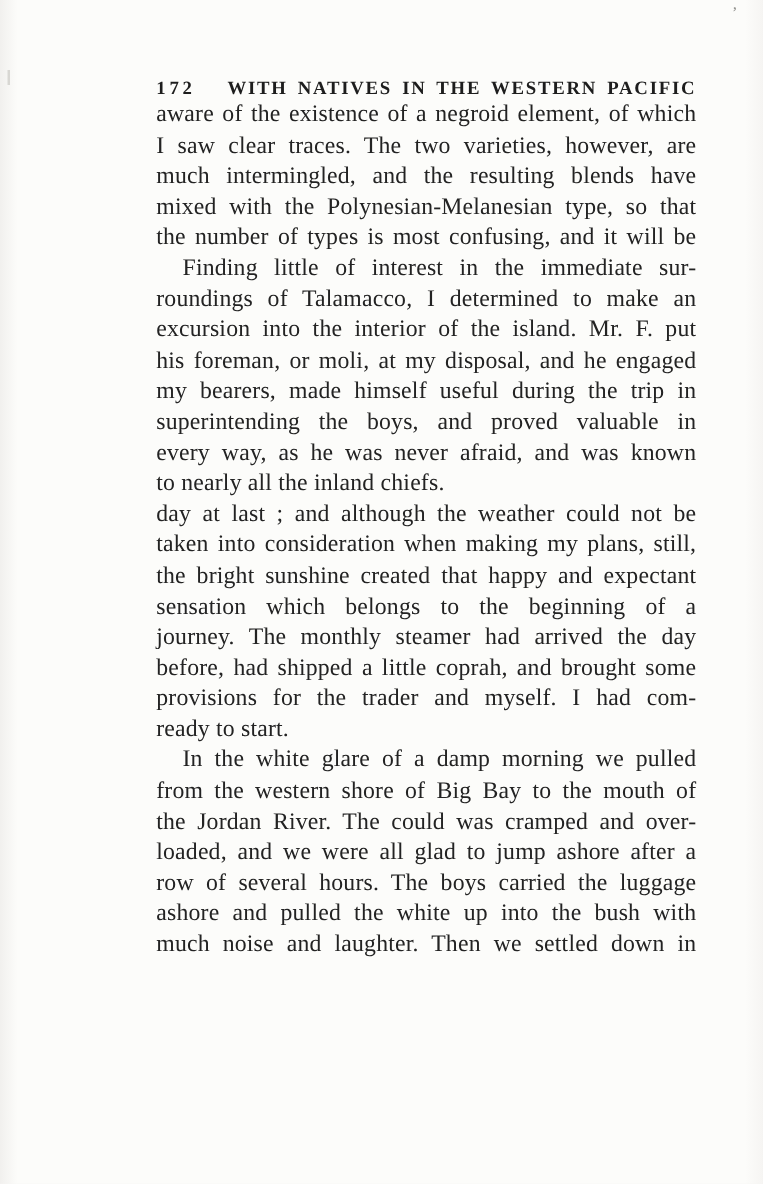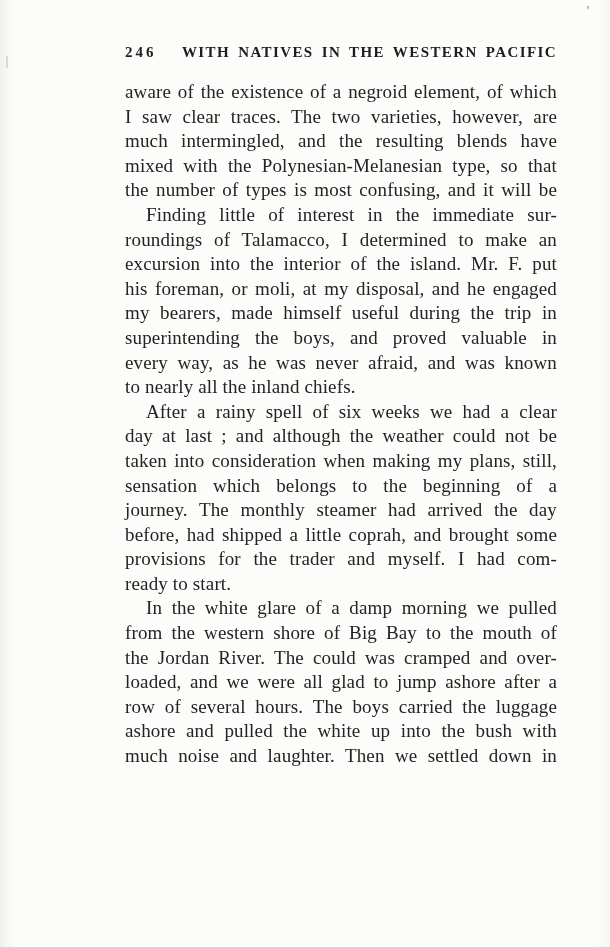--- a/index.html
+++ b/index.html
@@ -49,20 +49,21 @@
     font-size: 15px;
     color: #1d1d1d;
     white-space: nowrap;
   }
   .page-number {
     letter-spacing: 3px;
   }
   .head-title {
     letter-spacing: 1.4px;
     word-spacing: 3px;
+    margin-top: 19px;
   }
   .text-block {
     position: absolute;
     top: 80px;
     left: 125px;
     width: 432px;
     font-size: 19px;
     line-height: 24.6px;
     letter-spacing: 0.15px;
   }
@@ -82,21 +83,21 @@
 </style>
 </head>
 <body>
 
 <div class="page">
 
   <span class="scan-mark-topright">’</span>
   <span class="scan-mark-left"></span>
 
   <div class="running-head">
-    <span class="page-number">246</span>
+    <span class="page-number">172</span>
     <span class="head-title">WITH NATIVES IN THE WESTERN PACIFIC</span>
   </div>
 
   <div class="text-block" id="text-block">
       <div class="paragraph">
         <div class="line j">aware of the existence of a negroid element, of which</div>
         <div class="line j">I saw clear traces. The two varieties, however, are</div>
         <div class="line j">much intermingled, and the resulting blends have</div>
         <div class="line j">mixed with the Polynesian-Melanesian type, so that</div>
         <div class="line j">the number of types is most confusing, and it will be</div>
@@ -105,23 +106,23 @@
         <div class="line j indent">Finding little of interest in the immediate sur-</div>
         <div class="line j">roundings of Talamacco, I determined to make an</div>
         <div class="line j">excursion into the interior of the island. Mr. F. put</div>
         <div class="line j">his foreman, or moli, at my disposal, and he engaged</div>
         <div class="line j">my bearers, made himself useful during the trip in</div>
         <div class="line j">superintending the boys, and proved valuable in</div>
         <div class="line j">every way, as he was never afraid, and was known</div>
         <div class="line">to nearly all the inland chiefs.</div>
       </div>
       <div class="paragraph">
-        <div class="line j indent">After a rainy spell of six weeks we had a clear</div>
         <div class="line j">day at last ; and although the weather could not be</div>
         <div class="line j">taken into consideration when making my plans, still,</div>
+        <div class="line j">the bright sunshine created that happy and expectant</div>
         <div class="line j">sensation which belongs to the beginning of a</div>
         <div class="line j">journey. The monthly steamer had arrived the day</div>
         <div class="line j">before, had shipped a little coprah, and brought some</div>
         <div class="line j">provisions for the trader and myself. I had com-</div>
         <div class="line">ready to start.</div>
       </div>
       <div class="paragraph">
         <div class="line j indent">In the white glare of a damp morning we pulled</div>
         <div class="line j">from the western shore of Big Bay to the mouth of</div>
         <div class="line j">the Jordan River. The could was cramped and over-</div>

